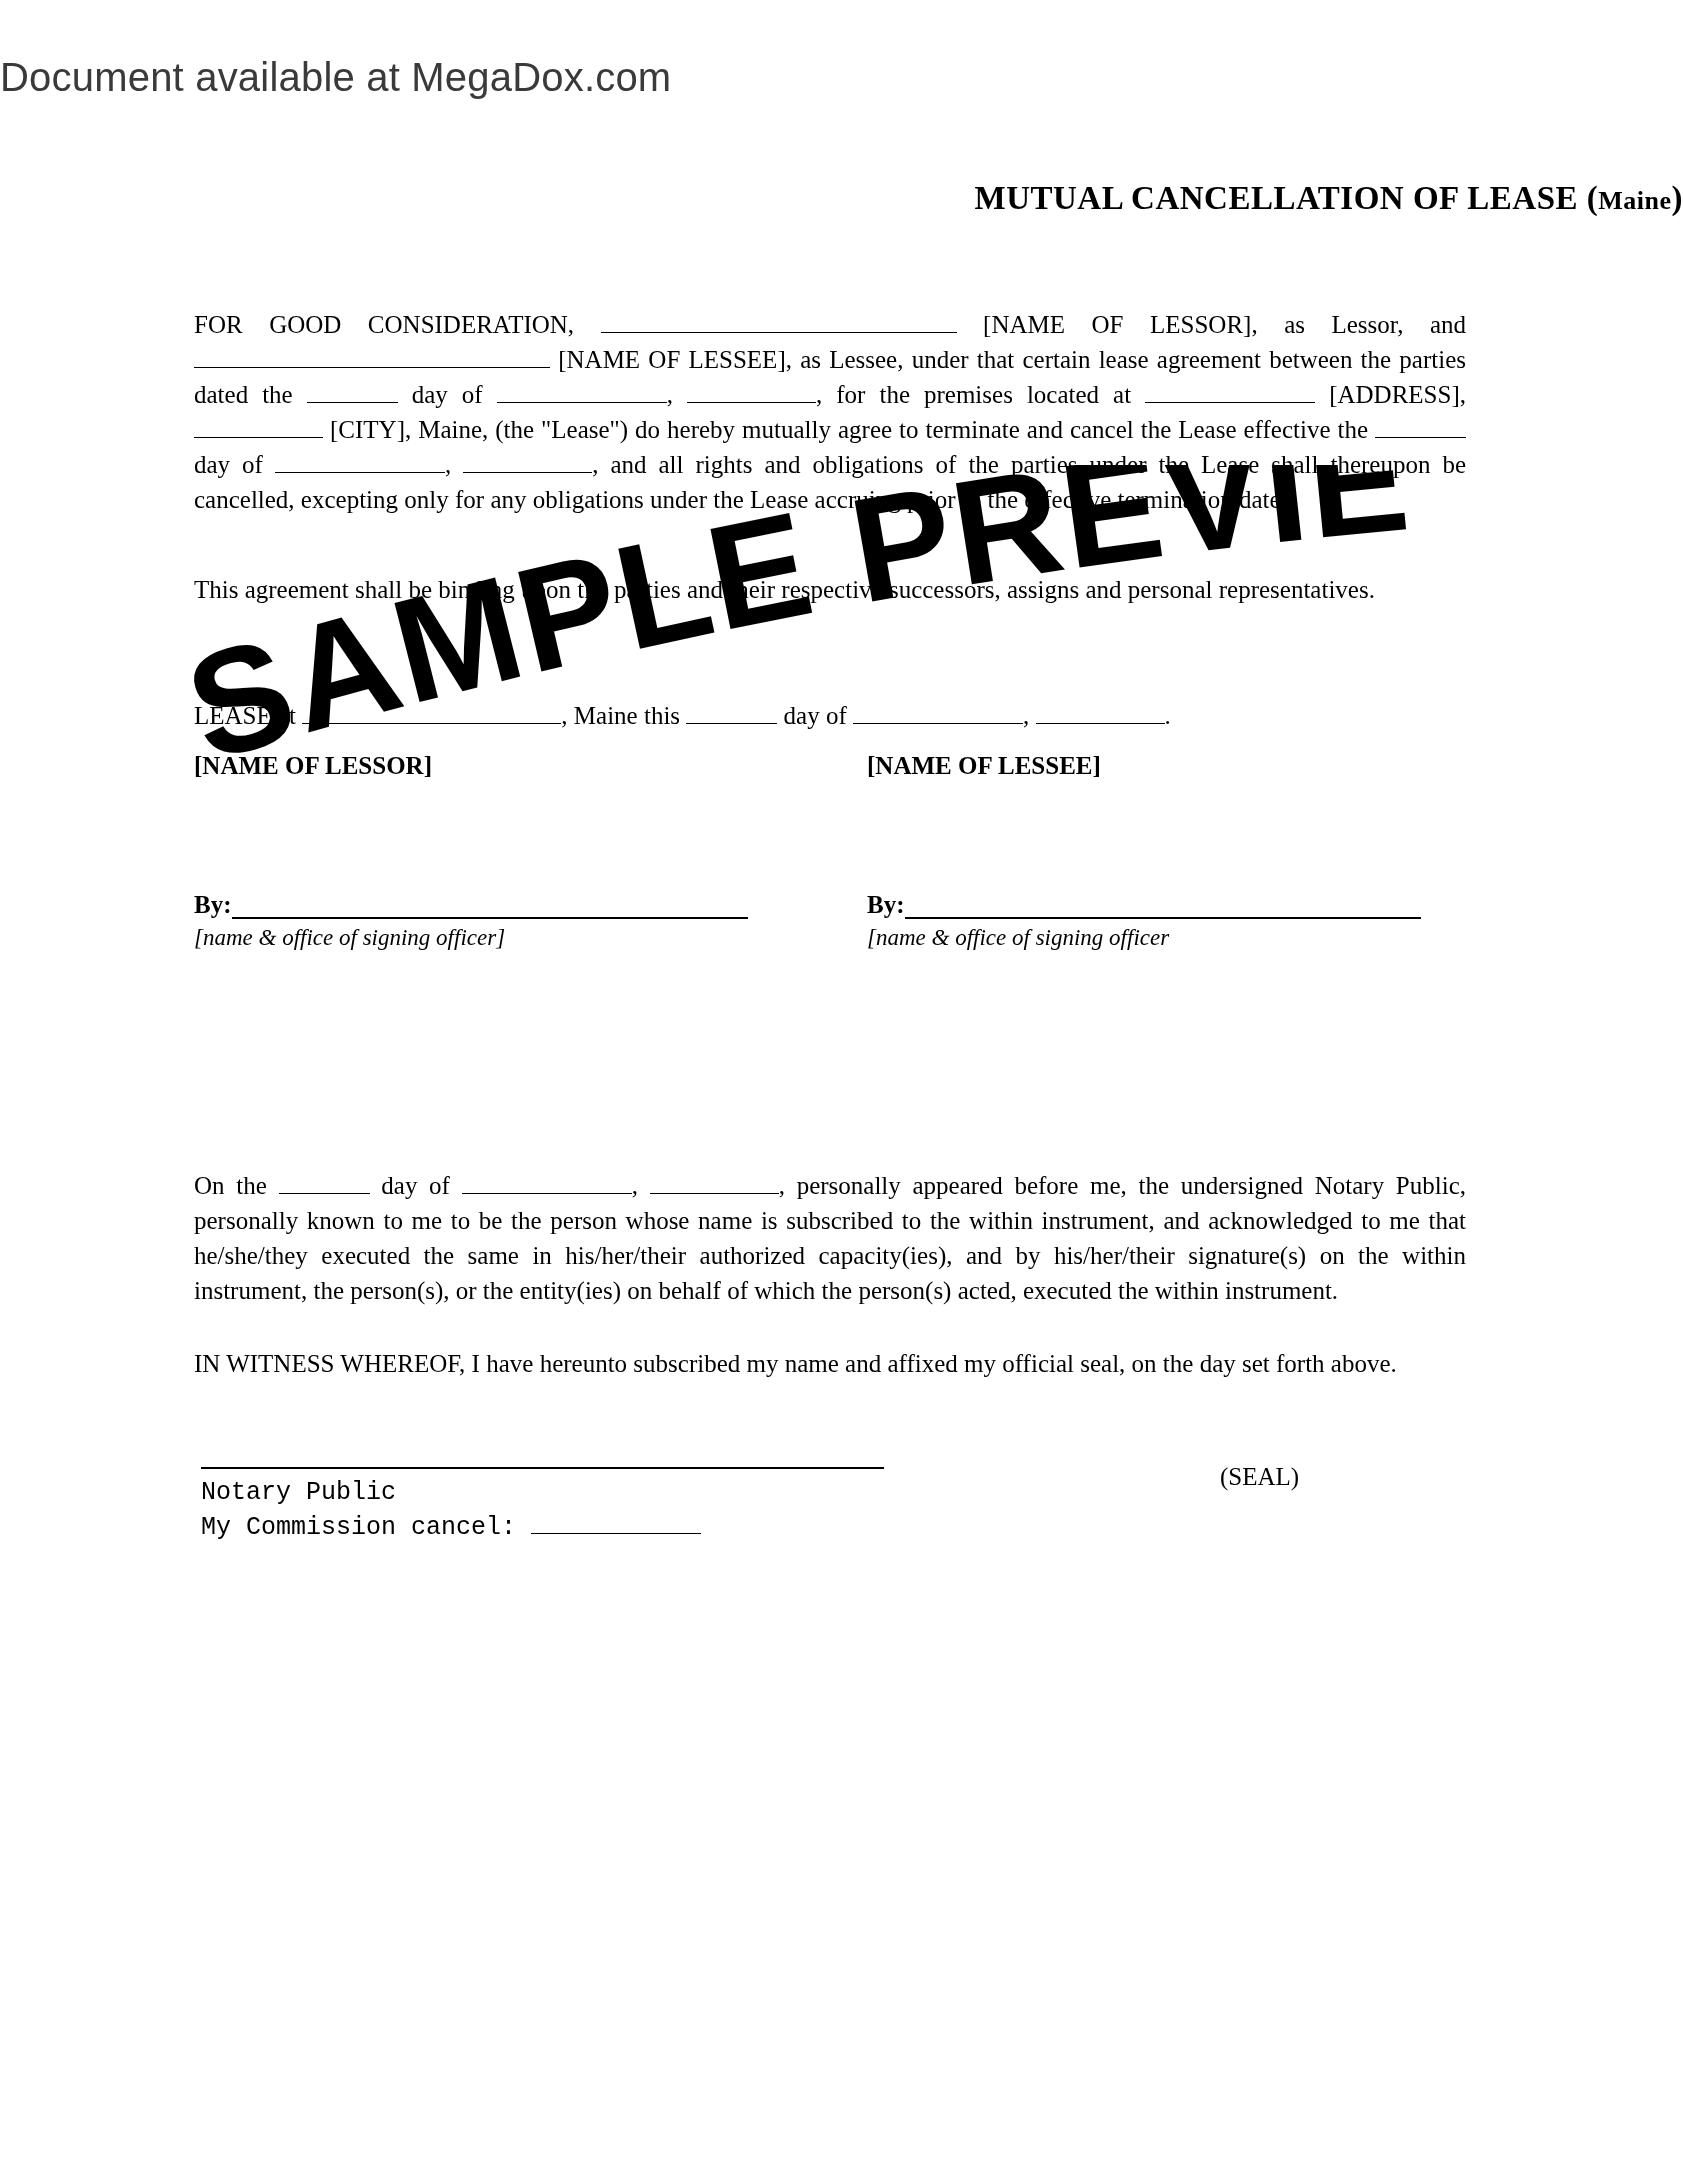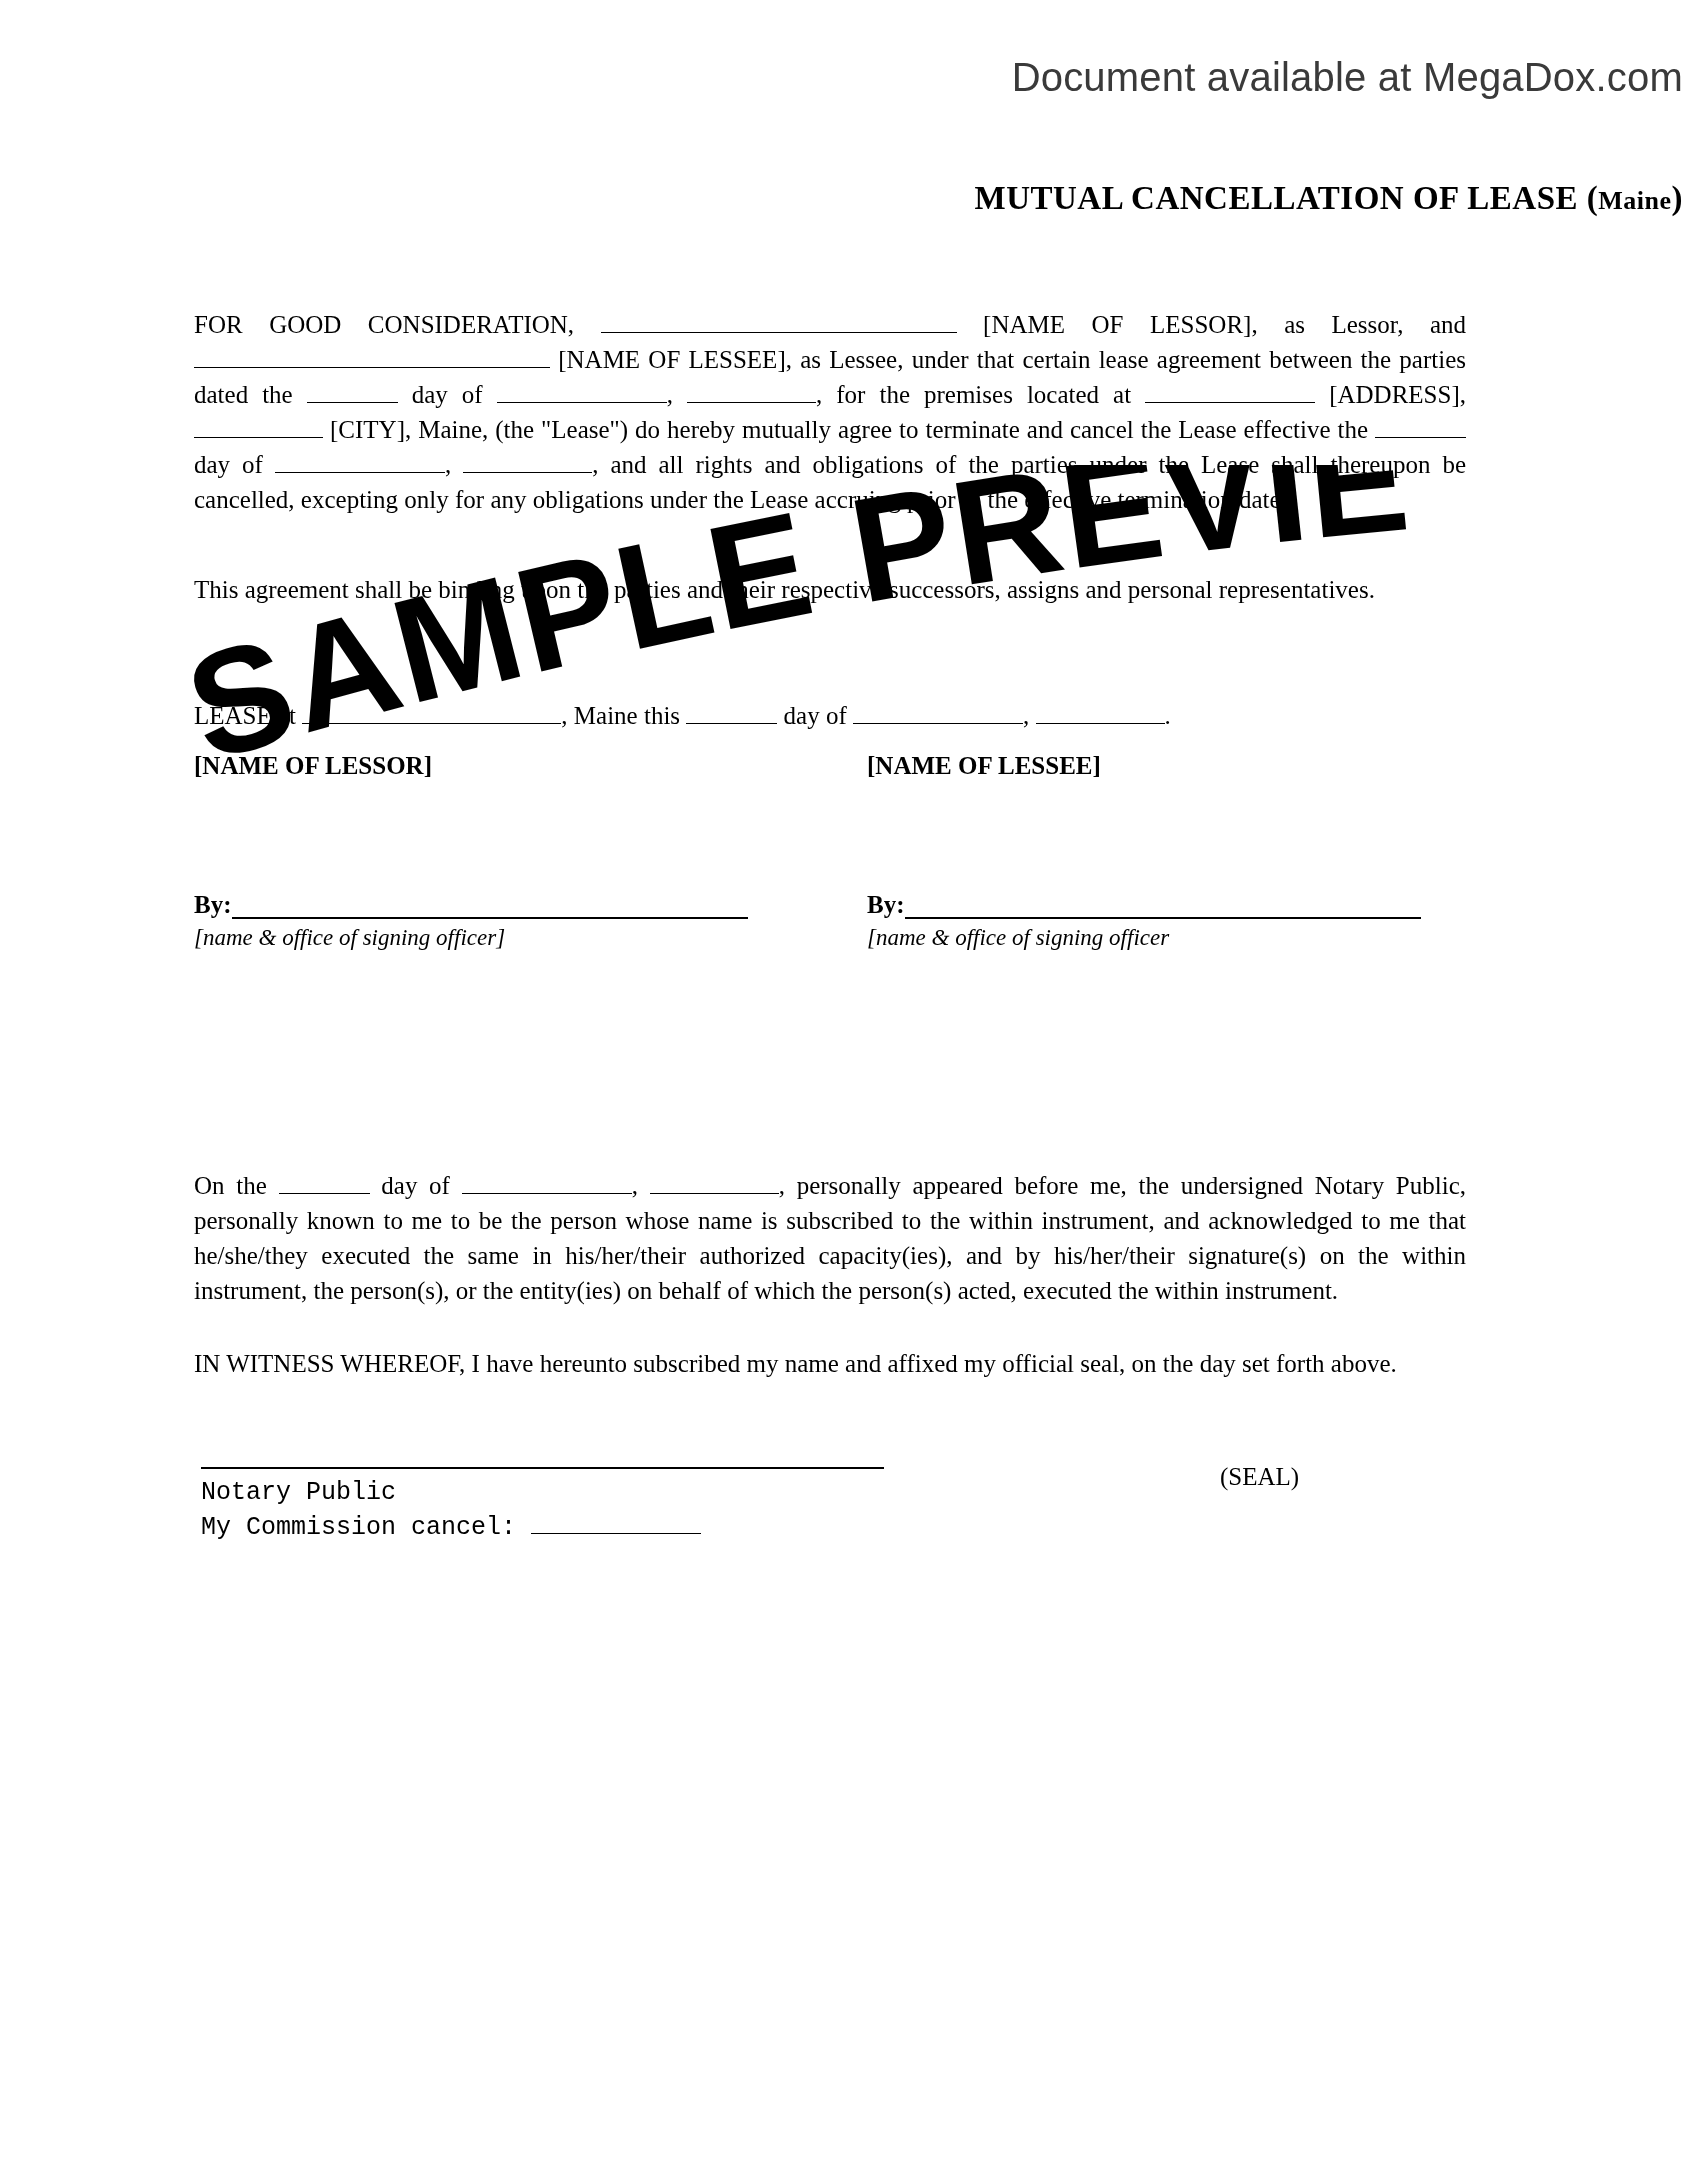--- a/index.html
+++ b/index.html
@@ -19,21 +19,21 @@
     position: relative;
     width: 1683px;
     height: 2178px;
     background: #ffffff;
   }
   .watermark-top {
     position: absolute;
     top: 55px;
     left: 0;
     width: 1683px;
-    text-align: right;
+    text-align: left;
     font-family: "Liberation Sans", sans-serif;
     font-size: 40px;
     color: #3a3a3a;
     letter-spacing: 0.2px;
   }
   .doc-title {
     position: absolute;
     top: 180px;
     left: 0;
     width: 1683px;

